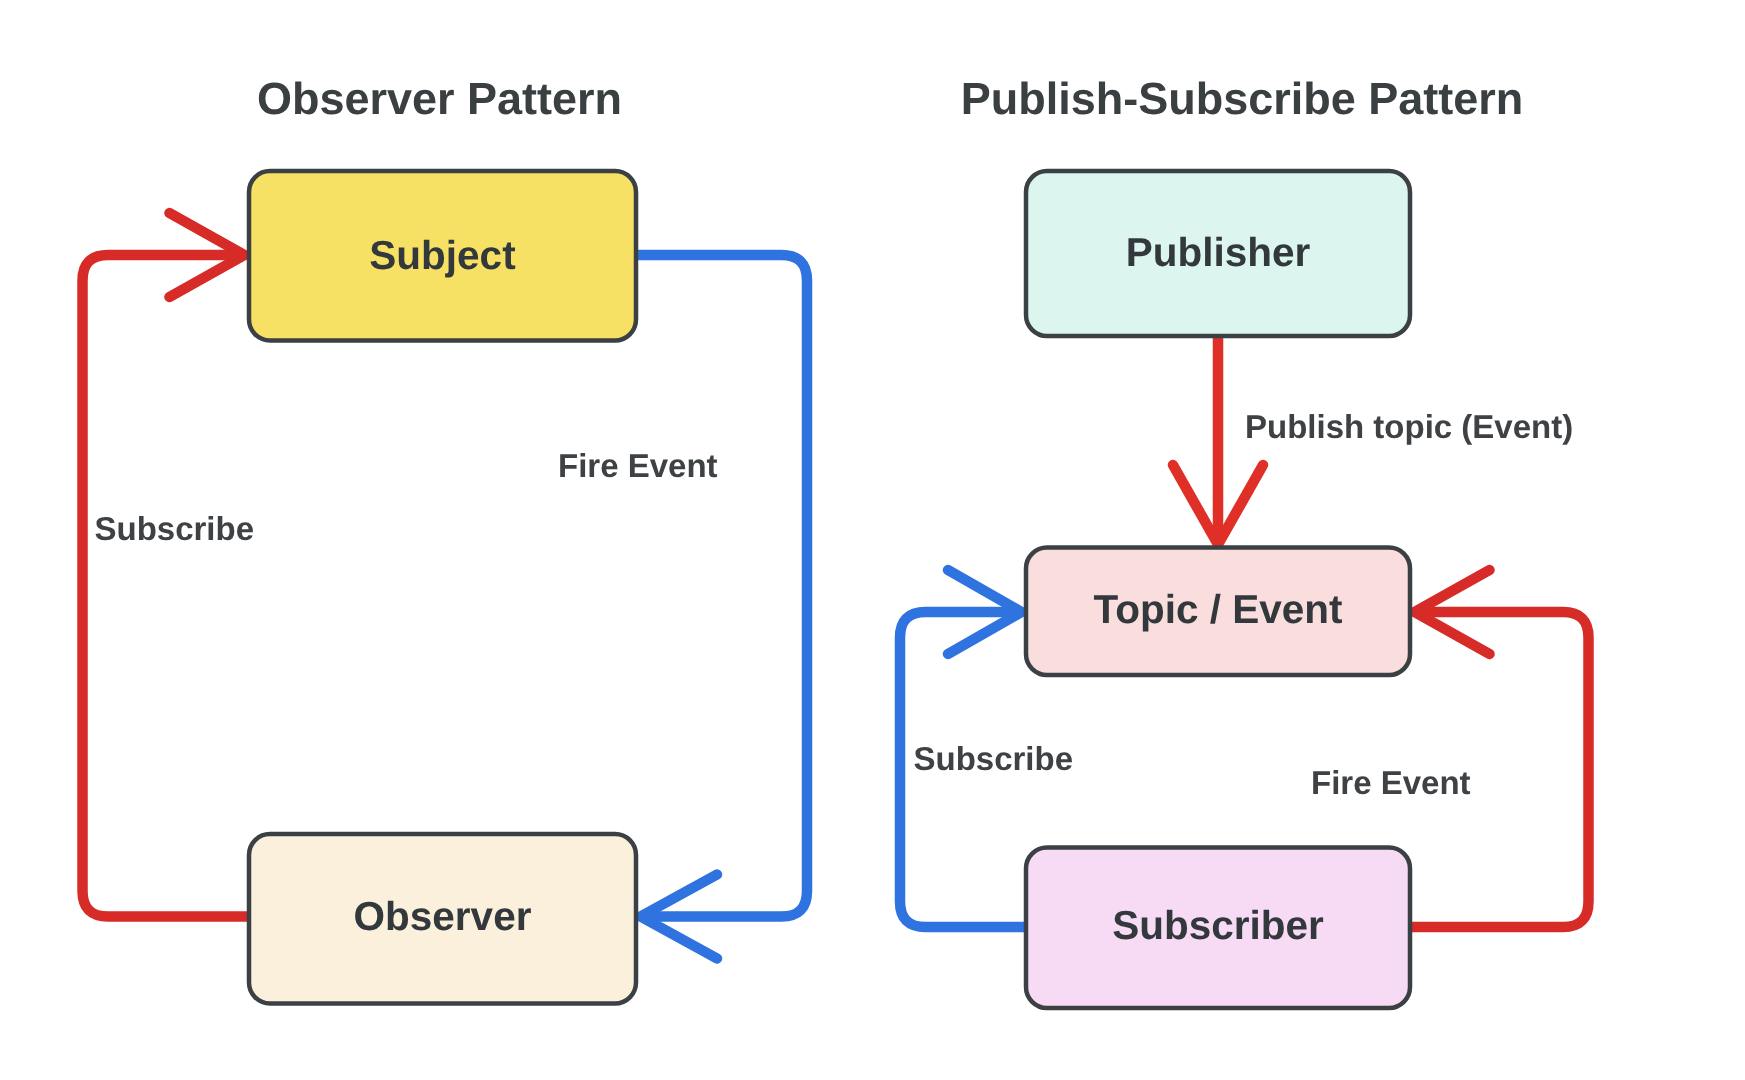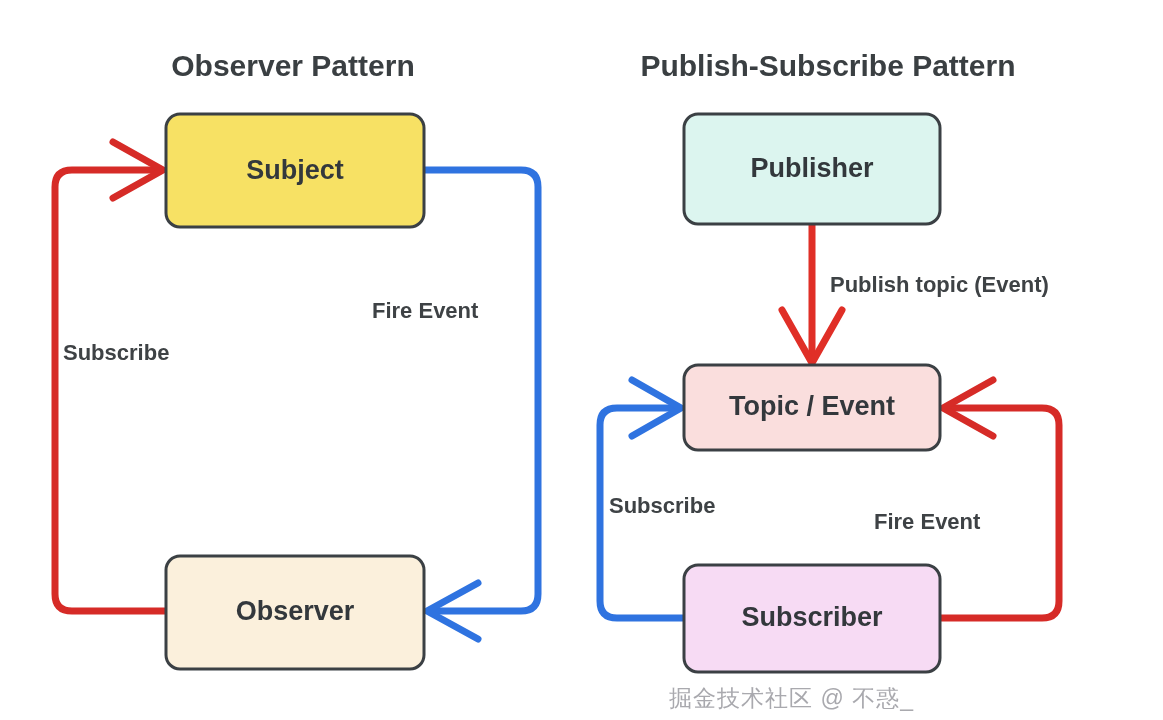--- a/index.html
+++ b/index.html
@@ -131,14 +131,13 @@
         <text class="node-label" x="812" y="408">Topic / Event</text>
       </g>
 
       <g>
         <rect class="node-box" x="684" y="565" width="256" height="107" rx="14" ry="14" fill="#f7dbf4"></rect>
         <text class="node-label" x="812" y="619">Subscriber</text>
       </g>
     </g>
   </svg>
 
-  <div class="watermark">掘金技术社区 @ 不惑_</div>
 </div>
 
 </body></html>

